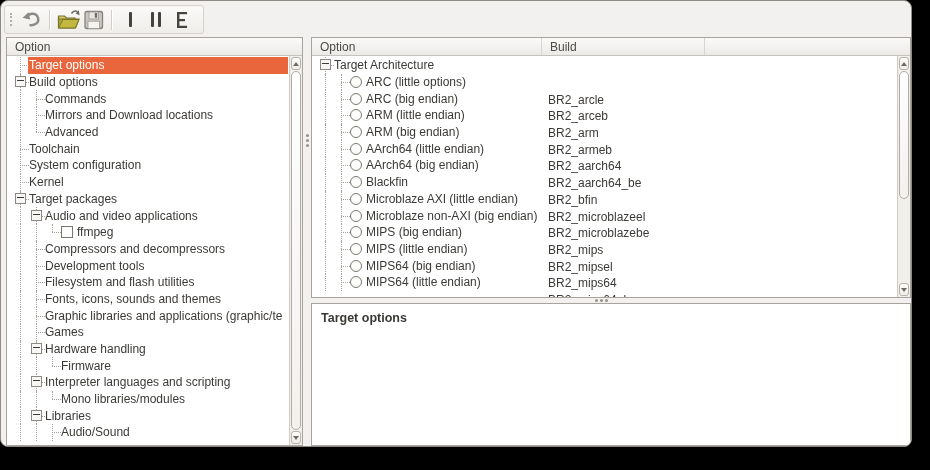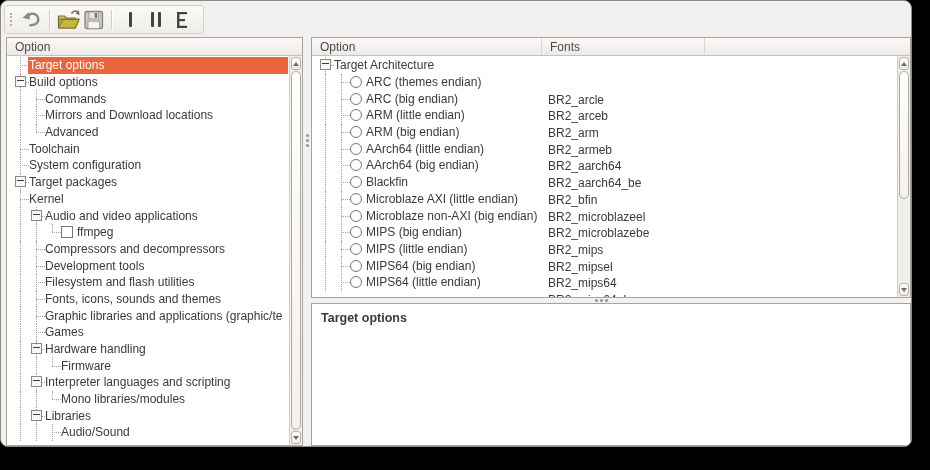--- a/index.html
+++ b/index.html
@@ -165,28 +165,28 @@
         </div>
         <div class="row">
           <span class="branch"></span>
           <span class="lbl">Toolchain</span>
         </div>
         <div class="row">
           <span class="branch"></span>
           <span class="lbl">System configuration</span>
         </div>
         <div class="row">
+          <span class="branch"></span>
+          <span class="lbl">Kernel</span>
+        </div>
+        <div class="row">
           <span class="branch">
             <span class="exp"></span>
           </span>
           <span class="lbl">Target packages</span>
-        </div>
-        <div class="row">
-          <span class="branch"></span>
-          <span class="lbl">Kernel</span>
         </div>
         <div class="row">
           <span class="g line"></span>
           <span class="branch">
             <span class="exp"></span>
           </span>
           <span class="lbl">Audio and video applications</span>
         </div>
         <div class="row">
           <span class="g line"></span>
@@ -270,35 +270,35 @@
       <div class="thumb"></div>
       <div class="sbtn down"></div>
     </div>
   </div>
 
   <div class="gripdot grip-v" style="left:305px;top:133px"></div>
 
   <div class="panel right-top">
     <div class="hdr">
       <div class="cell" style="width:230px">Option</div>
-      <div class="cell" style="width:163px">Fonts</div>
+      <div class="cell" style="width:163px">Build</div>
       <div class="cell"></div>
     </div>
     <div class="tree" id="right-tree">
         <div class="row">
           <span class="branch">
             <span class="exp"></span>
           </span>
           <span class="lbl">Target Architecture</span>
         </div>
         <div class="row">
           <span class="g line"></span>
           <span class="branch"></span>
           <span class="radio"></span>
-          <span class="lbl">ARC (themes endian)</span>
+          <span class="lbl">ARC (little options)</span>
           <span class="cname">BR2_arcle</span>
         </div>
         <div class="row">
           <span class="g line"></span>
           <span class="branch"></span>
           <span class="radio"></span>
           <span class="lbl">ARC (big endian)</span>
           <span class="cname">BR2_arceb</span>
         </div>
         <div class="row">

